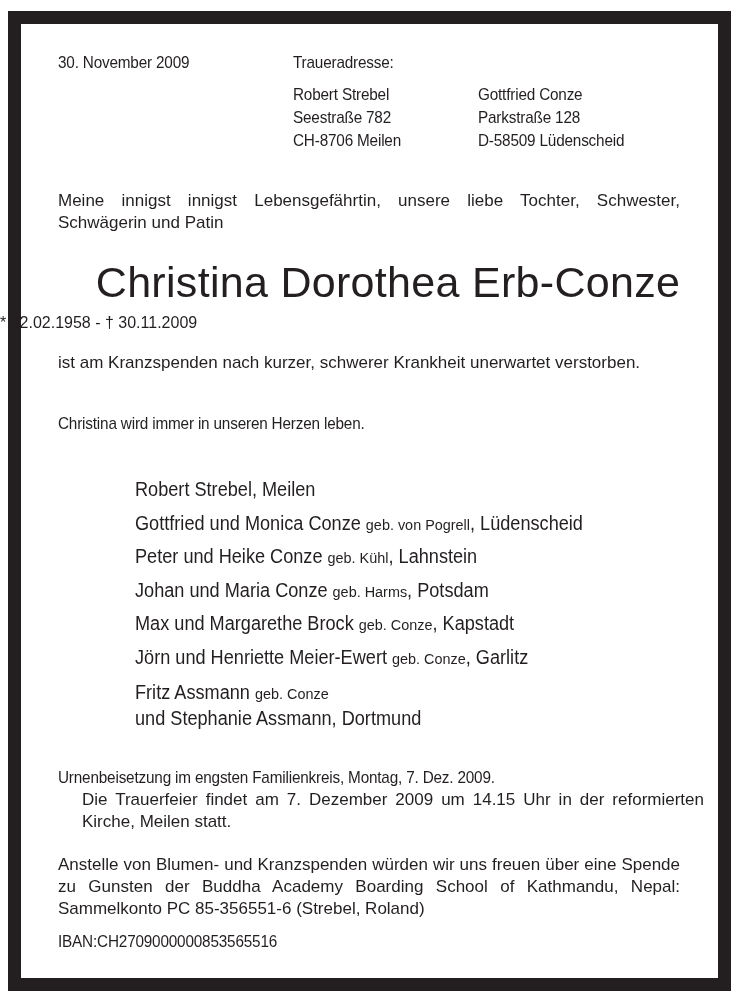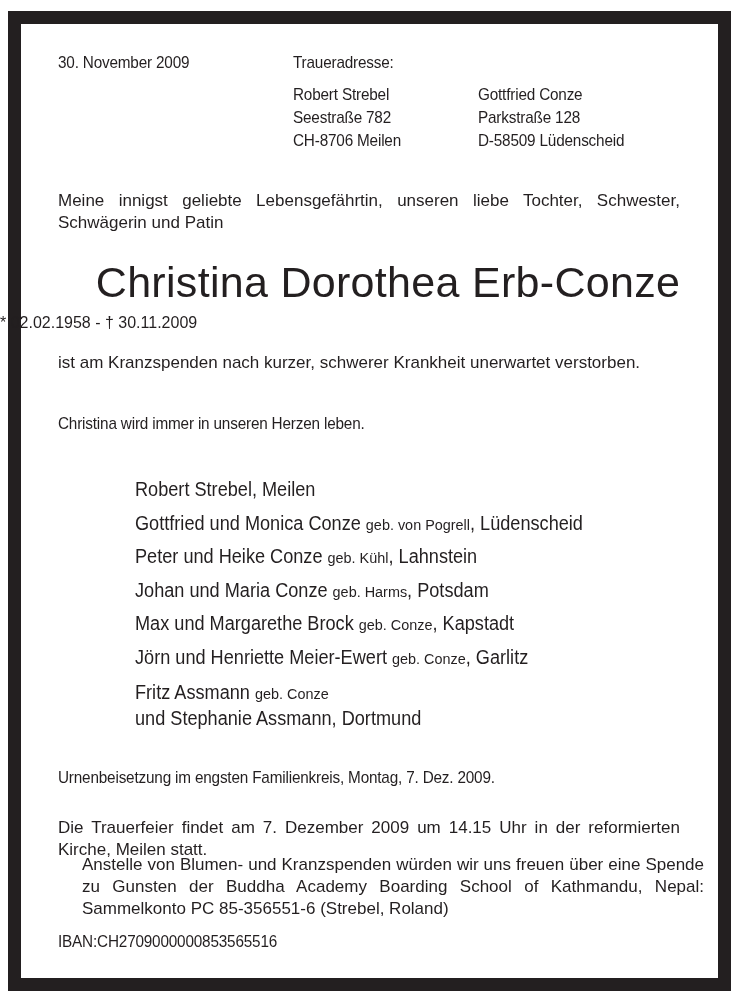--- a/index.html
+++ b/index.html
@@ -27,21 +27,21 @@
   <div class="t narrow" style="left:293px;top:84px;">Robert Strebel</div>
   <div class="t narrow" style="left:293px;top:107px;">Seestraße 782</div>
   <div class="t narrow" style="left:293px;top:130px;">CH-8706 Meilen</div>
 </div>
 <div>
   <div class="t narrow" style="left:478px;top:84px;">Gottfried Conze</div>
   <div class="t narrow" style="left:478px;top:107px;">Parkstraße 128</div>
   <div class="t narrow" style="left:478px;top:130px;">D-58509 Lüdenscheid</div>
 </div>
 
-<div class="just" style="top:190px;">Meine innigst geliebte Lebensgefährtin, unseren liebe Tochter, Schwester, Schwägerin und Patin</div>
+<div class="just" style="top:190px;">Meine innigst innigst Lebensgefährtin, unsere liebe Tochter, Schwester, Schwägerin und Patin</div>
 
 <div class="name">Christina Dorothea Erb-Conze</div>
 <div class="dates">* 02.02.1958  -  † 30.11.2009</div>
 
 <div class="just" style="top:352px;width:600px;">ist am Kranzspenden nach kurzer, schwerer Krankheit unerwartet verstorben.</div>
 <div class="t narrow" style="left:58px;top:413px;">Christina wird immer in unseren Herzen leben.</div>
 
 <div>
   <div class="fam" style="top:476px;">
     <span>Robert Strebel, Meilen</span>
@@ -63,16 +63,16 @@
   </div>
   <div class="fam" style="top:679px;">
     <span>Fritz Assmann </span><span class="geb">geb. Conze</span>
   </div>
   <div class="fam" style="top:705px;">
     <span>und Stephanie Assmann, Dortmund</span>
   </div>
 </div>
 
 <div class="t narrow" style="left:58px;top:767px;">Urnenbeisetzung im engsten Familienkreis, Montag, 7. Dez. 2009.</div>
-<div class="just" style="top:817px;">Die Trauerfeier findet am 7. Dezember 2009 um 14.15 Uhr in der reformierten Kirche, Meilen statt.</div>
+<div class="just" style="top:789px;margin-left:24px;">Die Trauerfeier findet am 7. Dezember 2009 um 14.15 Uhr in der reformierten Kirche, Meilen statt.</div>
 
-<div class="just" style="top:854px;margin-left:24px;">Anstelle von Blumen- und Kranzspenden würden wir uns freuen über eine Spende zu Gunsten der Buddha Academy Boarding School of Kathmandu, Nepal: Sammelkonto PC 85-356551-6 (Strebel, Roland)</div>
+<div class="just" style="top:854px;">Anstelle von Blumen- und Kranzspenden würden wir uns freuen über eine Spende zu Gunsten der Buddha Academy Boarding School of Kathmandu, Nepal: Sammelkonto PC 85-356551-6 (Strebel, Roland)</div>
 <div class="t narrow" style="left:58px;top:931px;">IBAN:CH2709000000853565516</div>
 
 </body></html>

